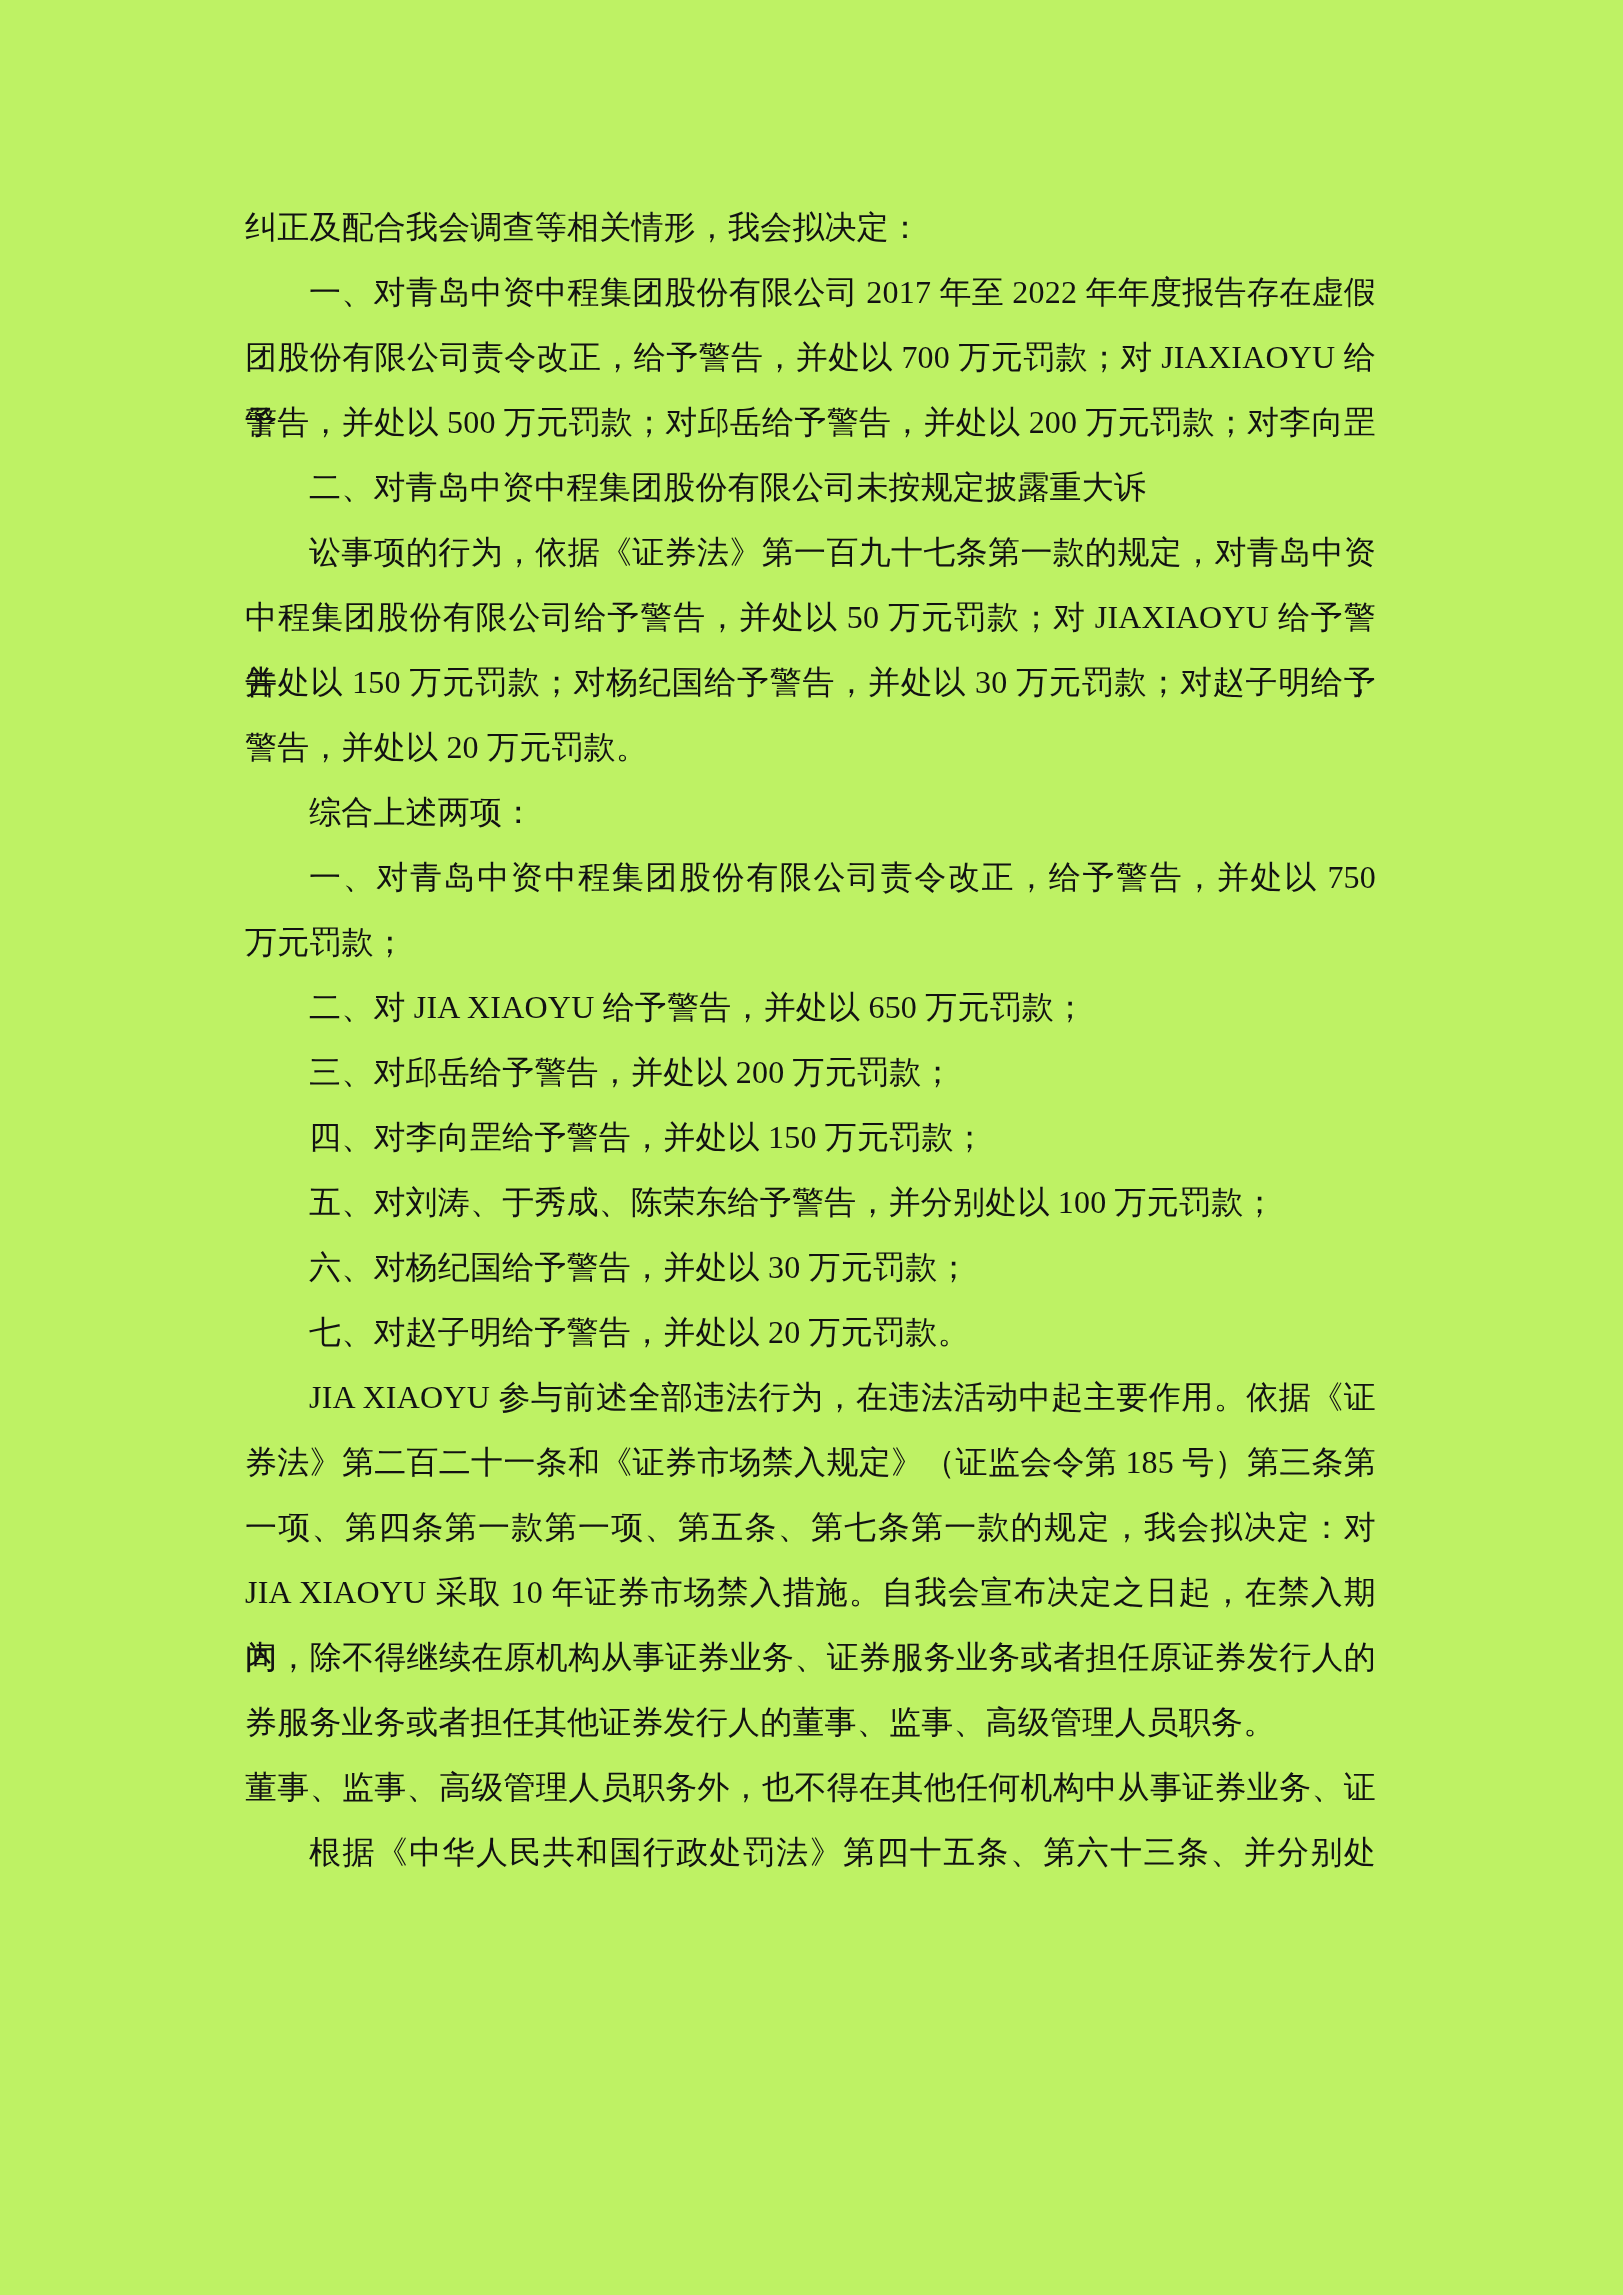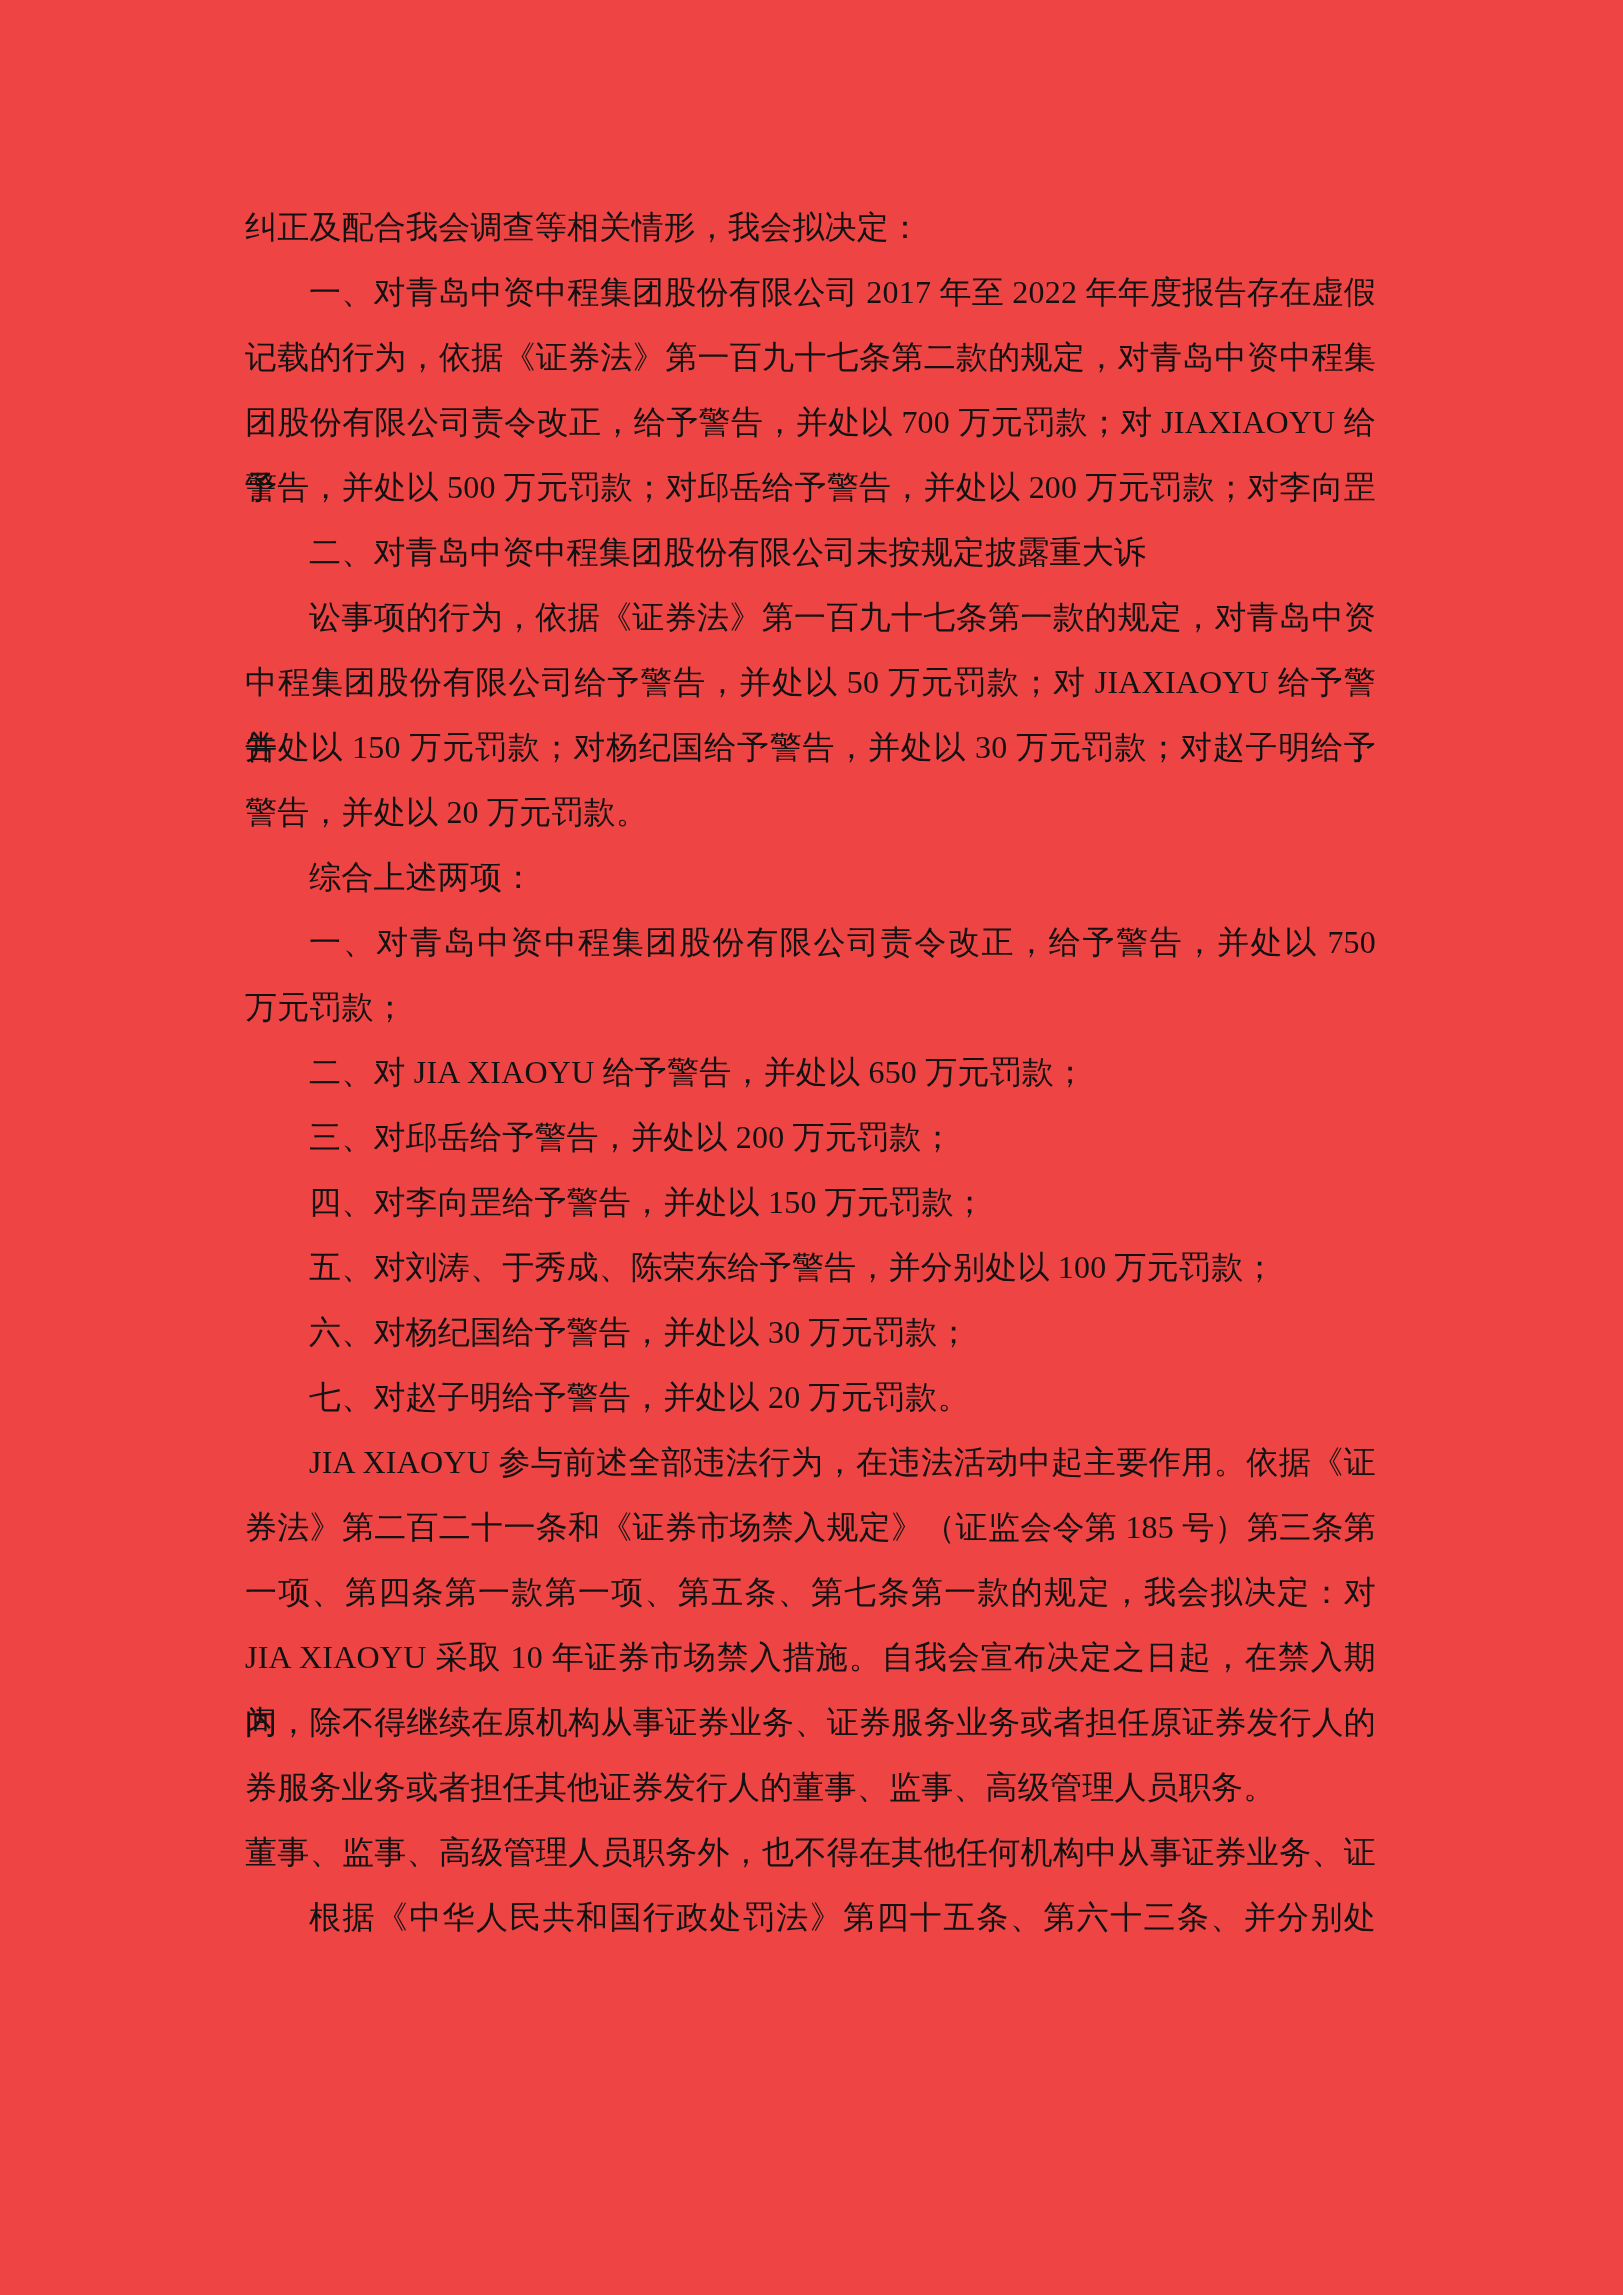--- a/index.html
+++ b/index.html
@@ -4,21 +4,21 @@
 <style>
   html, body {
     margin: 0;
     padding: 0;
     background: #ffffff;
   }
   .page {
     position: relative;
     width: 1623px;
     height: 2295px;
-    background: #ef4444;
+    background: #bef264;
     overflow: hidden;
     font-family: "Liberation Serif", "DejaVu Serif", serif;
   }
   .text-block {
     position: absolute;
     left: 245px;
     top: 195px;
     width: 1131px;
   }
   .line {
@@ -39,21 +39,20 @@
     text-justify: inter-character;
   }
 </style>
 </head>
 <body>
 
 <main class="page">
   <div class="text-block">
       <div class="line">纠正及配合我会调查等相关情形，我会拟决定：</div>
       <div class="line indent fill">一、对青岛中资中程集团股份有限公司 2017 年至 2022 年年度报告存在虚假</div>
-      <div class="line fill">记载的行为，依据《证券法》第一百九十七条第二款的规定，对青岛中资中程集</div>
       <div class="line fill">团股份有限公司责令改正，给予警告，并处以 700 万元罚款；对 JIAXIAOYU 给予</div>
       <div class="line fill">警告，并处以 500 万元罚款；对邱岳给予警告，并处以 200 万元罚款；对李向罡</div>
       <div class="line indent">二、对青岛中资中程集团股份有限公司未按规定披露重大诉</div>
       <div class="line indent fill">讼事项的行为，依据《证券法》第一百九十七条第一款的规定，对青岛中资</div>
       <div class="line fill">中程集团股份有限公司给予警告，并处以 50 万元罚款；对 JIAXIAOYU 给予警告，</div>
       <div class="line fill">并处以 150 万元罚款；对杨纪国给予警告，并处以 30 万元罚款；对赵子明给予</div>
       <div class="line">警告，并处以 20 万元罚款。</div>
       <div class="line indent">综合上述两项：</div>
       <div class="line indent fill">一、对青岛中资中程集团股份有限公司责令改正，给予警告，并处以 750</div>
       <div class="line">万元罚款；</div>

